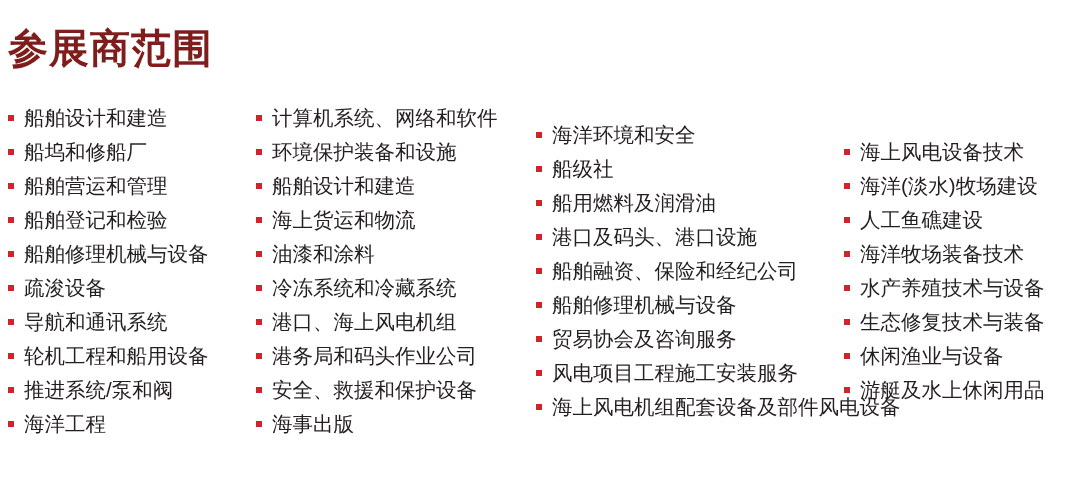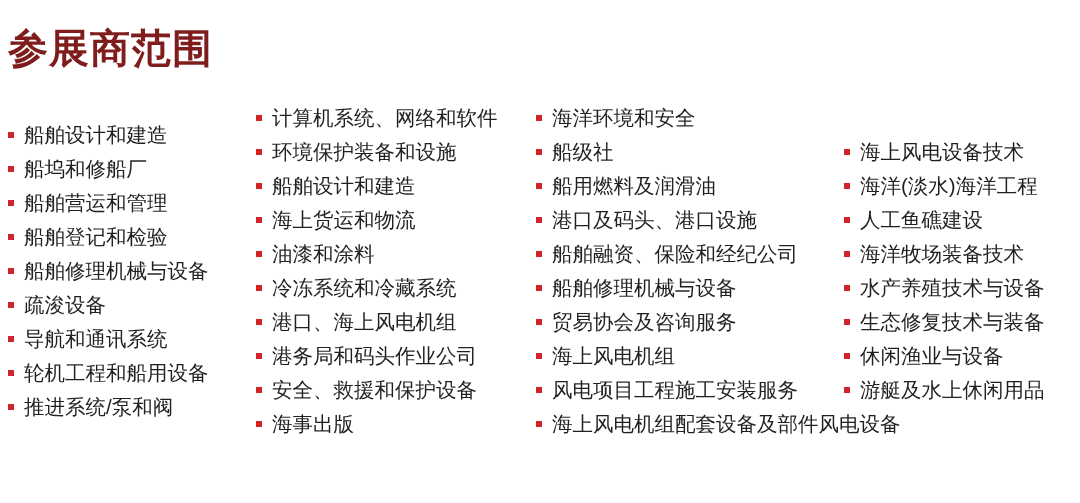--- a/index.html
+++ b/index.html
@@ -87,20 +87,21 @@
       <ul class="list">
         <li><span class="bullet"></span><span class="item-text">船舶设计和建造</span></li>
         <li><span class="bullet"></span><span class="item-text">船坞和修船厂</span></li>
         <li><span class="bullet"></span><span class="item-text">船舶营运和管理</span></li>
         <li><span class="bullet"></span><span class="item-text">船舶登记和检验</span></li>
         <li><span class="bullet"></span><span class="item-text">船舶修理机械与设备</span></li>
         <li><span class="bullet"></span><span class="item-text">疏浚设备</span></li>
         <li><span class="bullet"></span><span class="item-text">导航和通讯系统</span></li>
         <li><span class="bullet"></span><span class="item-text">轮机工程和船用设备</span></li>
         <li><span class="bullet"></span><span class="item-text">推进系统/泵和阀</span></li>
+        <li><span class="bullet"></span><span class="item-text">海洋工程</span></li>
       </ul>
     </div>
 
     <div class="col col-1">
       <ul class="list">
         <li><span class="bullet"></span><span class="item-text">计算机系统、网络和软件</span></li>
         <li><span class="bullet"></span><span class="item-text">环境保护装备和设施</span></li>
         <li><span class="bullet"></span><span class="item-text">船舶设计和建造</span></li>
         <li><span class="bullet"></span><span class="item-text">海上货运和物流</span></li>
         <li><span class="bullet"></span><span class="item-text">油漆和涂料</span></li>
@@ -114,30 +115,29 @@
 
     <div class="col col-2">
       <ul class="list">
         <li><span class="bullet"></span><span class="item-text">海洋环境和安全</span></li>
         <li><span class="bullet"></span><span class="item-text">船级社</span></li>
         <li><span class="bullet"></span><span class="item-text">船用燃料及润滑油</span></li>
         <li><span class="bullet"></span><span class="item-text">港口及码头、港口设施</span></li>
         <li><span class="bullet"></span><span class="item-text">船舶融资、保险和经纪公司</span></li>
         <li><span class="bullet"></span><span class="item-text">船舶修理机械与设备</span></li>
         <li><span class="bullet"></span><span class="item-text">贸易协会及咨询服务</span></li>
-        <li><span class="bullet"></span><span class="item-text">海上风电机组</span></li>
         <li><span class="bullet"></span><span class="item-text">风电项目工程施工安装服务</span></li>
         <li><span class="bullet"></span><span class="item-text">海上风电机组配套设备及部件风电设备</span></li>
       </ul>
     </div>
 
     <div class="col col-3">
       <ul class="list">
         <li><span class="bullet"></span><span class="item-text">海上风电设备技术</span></li>
-        <li><span class="bullet"></span><span class="item-text">海洋(淡水)海洋工程</span></li>
+        <li><span class="bullet"></span><span class="item-text">海洋(淡水)牧场建设</span></li>
         <li><span class="bullet"></span><span class="item-text">人工鱼礁建设</span></li>
         <li><span class="bullet"></span><span class="item-text">海洋牧场装备技术</span></li>
         <li><span class="bullet"></span><span class="item-text">水产养殖技术与设备</span></li>
         <li><span class="bullet"></span><span class="item-text">生态修复技术与装备</span></li>
         <li><span class="bullet"></span><span class="item-text">休闲渔业与设备</span></li>
         <li><span class="bullet"></span><span class="item-text">游艇及水上休闲用品</span></li>
       </ul>
     </div>
 
   </div>

